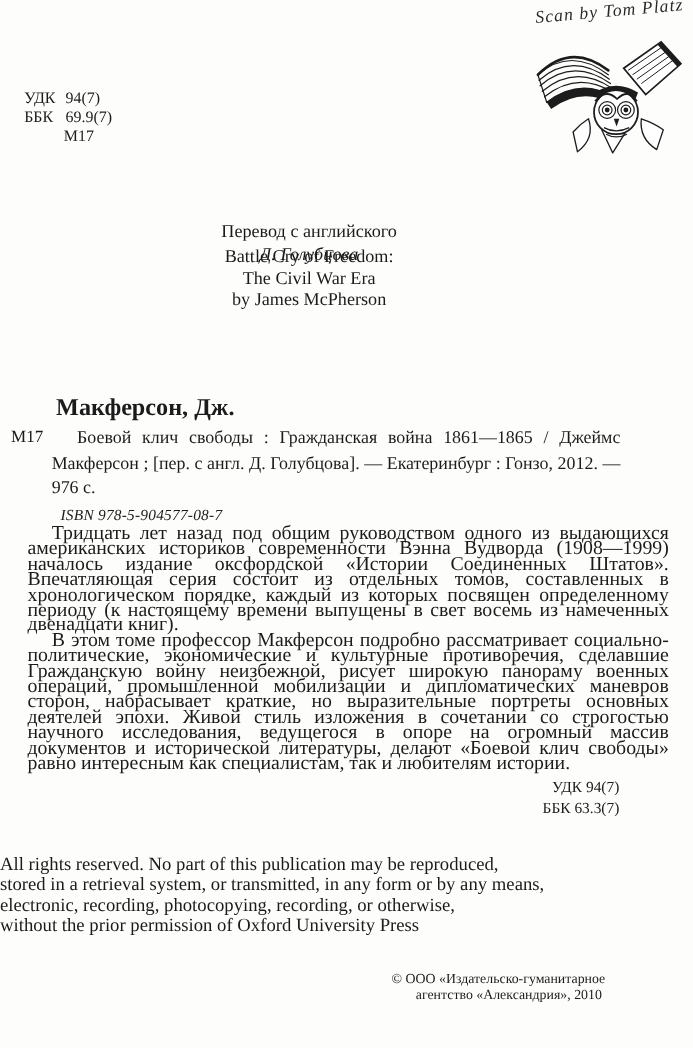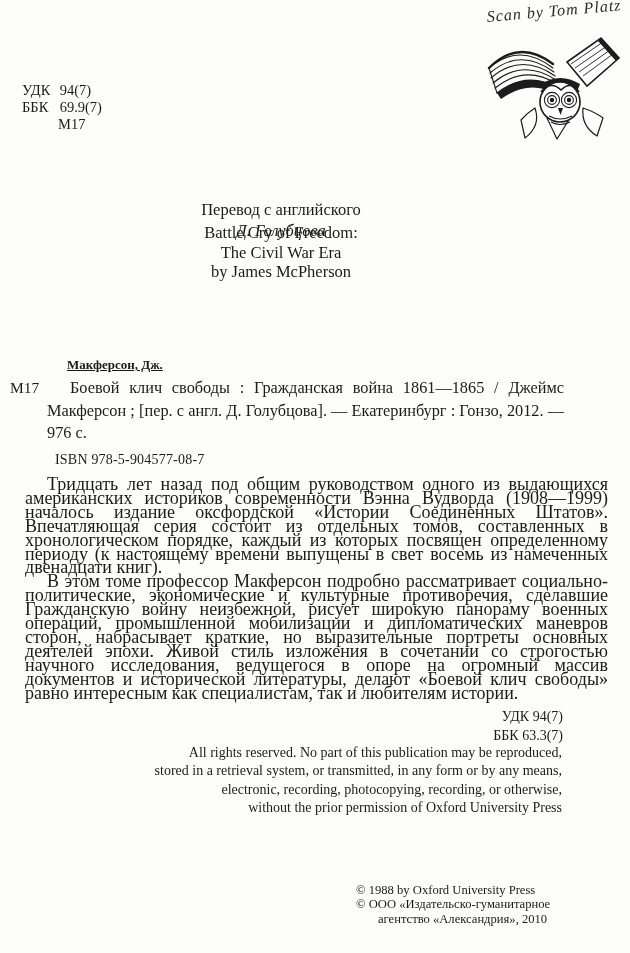--- a/index.html
+++ b/index.html
@@ -28,38 +28,38 @@
   .codes-top .m17{margin-left:36px;}
 
   
   .center-block{position:absolute;left:0;width:562px;text-align:center;}
   .trans-block{top:166px;font-size:16.5px;line-height:21px;margin-top:33px;}
   .trans-block .it{font-style:italic;}
   .orig-title{top:223px;font-size:16.5px;line-height:19.5px;}
 
   
   .catalog{position:absolute;left:47px;top:357px;width:517px;}
-  .catalog .author{font-weight:bold;font-size:13px;margin-left:20px;text-decoration:underline;}
+  .catalog .author{font-weight:bold;font-size:22px;margin-left:4px;}
   .catalog .entry{position:relative;margin-top:4px;font-size:16.3px;line-height:22.6px;
                   text-align:justify;text-indent:23px;}
   .catalog .code{position:absolute;left:-37px;top:0;text-indent:0;font-size:15.5px;}
-  .catalog .isbn{margin-top:7px;margin-left:8px;font-size:14px;letter-spacing:.2px;}
+  .catalog .isbn{margin-top:7px;margin-left:8px;font-size:14px;letter-spacing:.2px;font-style:italic;}
 
   
   .annotation{position:absolute;left:25px;top:478px;width:583px;
               font-size:18px;line-height:13.9px;text-align:justify;}
   .annotation p{margin:0;text-indent:22px;}
 
   
   .codes-bottom{position:absolute;left:0;top:708px;width:563px;text-align:right;
                 font-size:14px;line-height:18.5px;}
 
   
-  .rights{position:absolute;left:0;top:744px;width:562px;text-align:right;
-          font-size:14px;line-height:18.3px;}
+  .rights{position:absolute;left:0;top:777px;width:562px;text-align:left;
+          font-size:17px;line-height:18.3px;}
 
   
   .copyrights{position:absolute;left:356px;top:883px;font-size:12.6px;line-height:14.4px;}
   .copyrights .indent{padding-left:22px;}
 </style>
 </head>
 <body>
 
 <div class="page">
 
@@ -154,18 +154,17 @@
   </div>
 
   <div class="rights">
     <div>All rights reserved. No part of this publication may be reproduced,</div>
     <div>stored in a retrieval system, or transmitted, in any form or by any means,</div>
     <div>electronic, recording, photocopying, recording, or otherwise,</div>
     <div>without the prior permission of Oxford University Press</div>
   </div>
 
   <div class="copyrights">
-    <div>© 1988 by Oxford University Press</div>
     <div>© ООО «Издательско-гуманитарное</div>
     <div class="indent">агентство «Александрия», 2010</div>
   </div>
 
 </div>
 
 </body></html>

